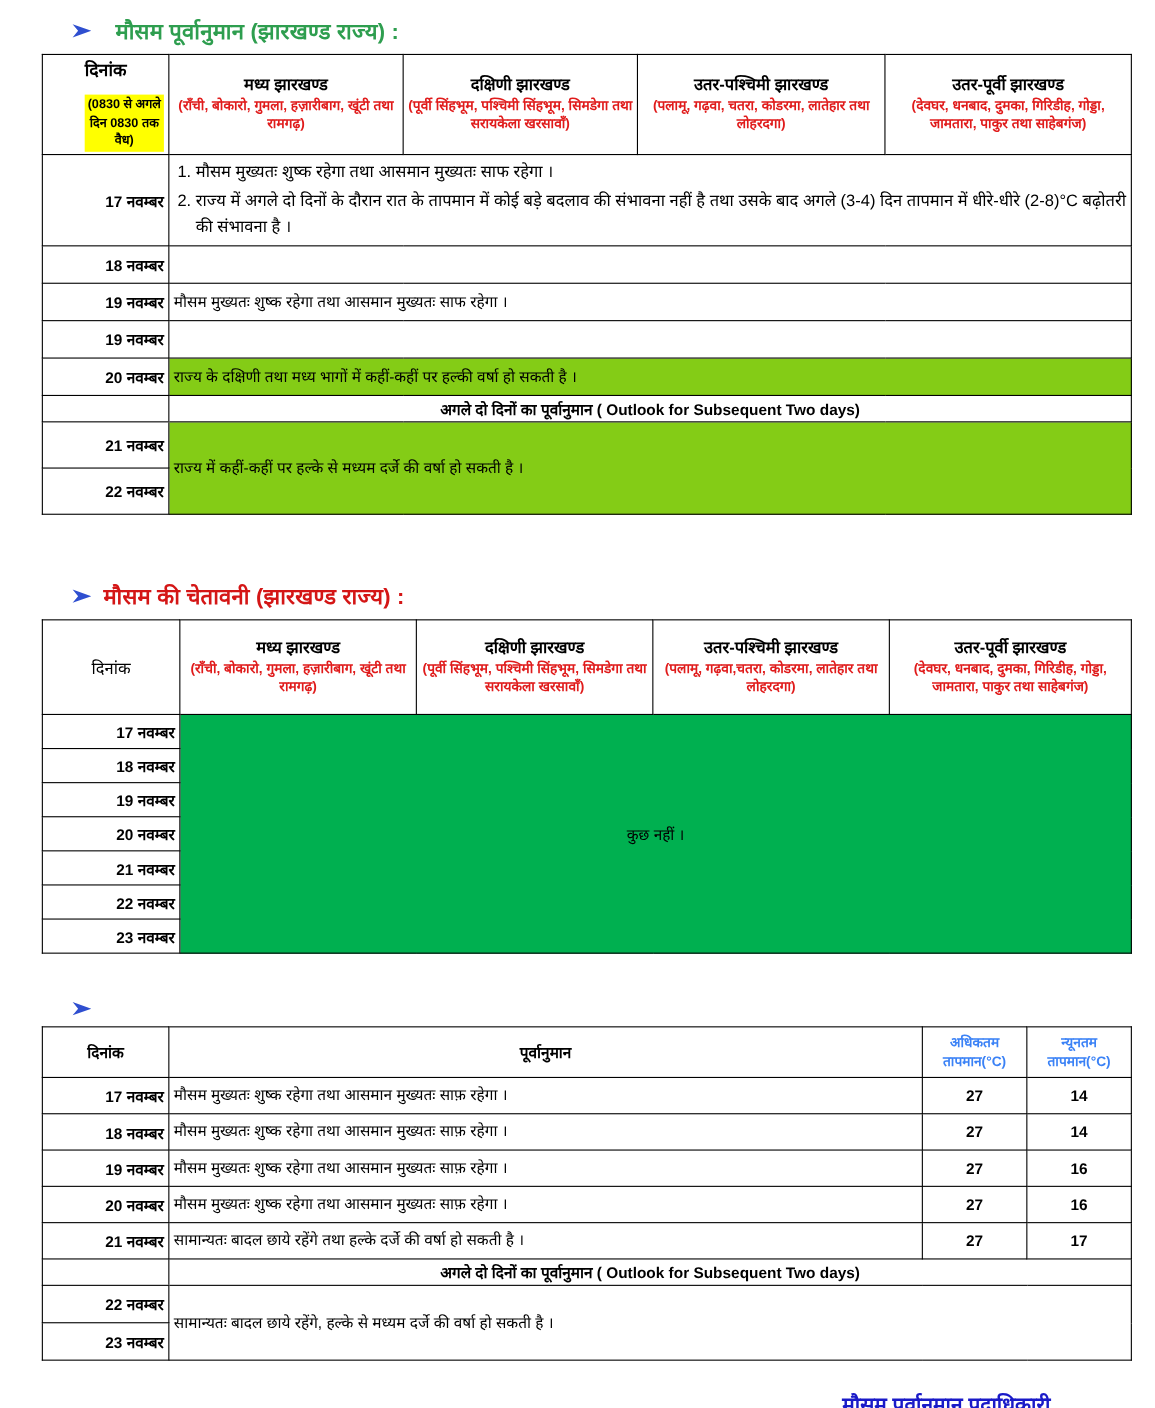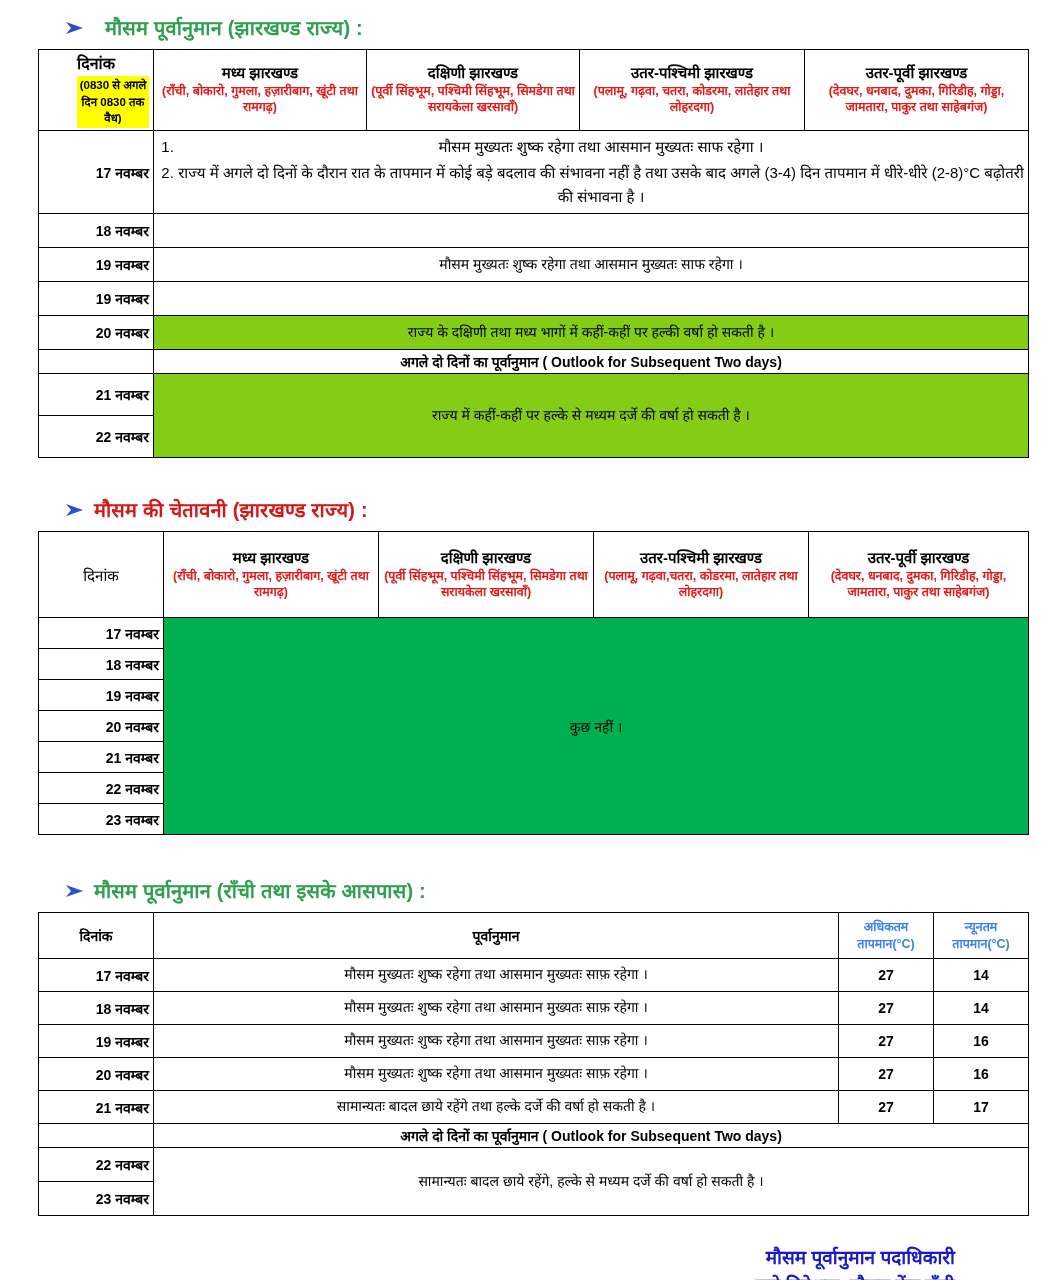--- a/index.html
+++ b/index.html
@@ -57,21 +57,21 @@
     background: #ffff00;
     font-size: 11.5px; font-weight: bold; color: #000;
     line-height: 1.45; padding: 1px 2px; text-align: center;
   }
   td.date-cell {
     text-align: right; font-size: 15px; font-weight: bold;
     color: #1a1ac8; white-space: nowrap;
   }
   td.body-text {
     font-size: 15px; color: #000; line-height: 1.55;
-    padding: 5px 8px; text-align: center;
+    padding: 5px 8px; text-align: left;
   }
   td.body-text.small { font-size: 14px; }
   ol.fc-list { margin: 0; padding: 0 0 0 20px; }
   ol.fc-list li { margin: 2px 0; line-height: 1.6; font-size: 15px; }
 
   .green-light { background: #84cc16; }
   .green-dark  { background: #00b050; }
 
   td.outlook {
     text-align: center; color: #1a1ac8;
@@ -121,21 +121,21 @@
       <col style="width:115px">
       <col style="width:213px">
       <col style="width:213px">
       <col style="width:225px">
       <col style="width:224px">
     </colgroup>
     <tbody>
       <tr>
         <td rowspan="1" style="height:70px">
           <div class="dinank-head">दिनांक</div>
-          <div style="text-align:center;margin-top:2px;padding-left:34px;">
+          <div style="text-align:center;margin-top:12px;padding-left:34px;">
             <span class="dinank-sub">(0830 से अगले दिन 0830 तक वैध)</span>
           </div>
         </td>
         <td>
           <div class="zone-name">मध्य झारखण्ड</div>
           <div class="zone-districts">(राँची, बोकारो, गुमला, हज़ारीबाग, खूंटी तथा रामगढ़)</div>
         </td>
         <td>
           <div class="zone-name">दक्षिणी झारखण्ड</div>
           <div class="zone-districts">(पूर्वी सिंहभूम, पश्चिमी सिंहभूम, सिमडेगा तथा सरायकेला खरसावाँ)</div>
@@ -188,21 +188,21 @@
       <tr>
         <td class="date-cell sp-b">21 नवम्बर</td>
         <td class="body-text green-light" colspan="4" rowspan="2">राज्य में कहीं-कहीं पर हल्के से मध्यम दर्जे की वर्षा हो सकती है ।</td>
       </tr>
       <tr>
         <td class="date-cell sp-b">22 नवम्बर</td>
       </tr>
     </tbody>
   </table>
 
-  <div class="section-head" style="margin-top:38px;">
+  <div class="section-head" style="margin-top:60px;">
     <svg class="arrow-icon" viewBox="0 0 22 16">
       <path d="M2 2 L19 8 L2 14 L7 8 Z" fill="#2f4fd0"></path>
     </svg>
     <span class="head-text head-red">मौसम की चेतावनी (झारखण्ड राज्य) :</span>
   </div>
 
   <table class="wx" style="margin-top:8px;">
     <colgroup>
       <col style="width:125px">
       <col style="width:215px">
@@ -255,21 +255,20 @@
       <tr>
         <td class="date-cell" style="height:31px">23 नवम्बर</td>
       </tr>
     </tbody>
   </table>
 
   <div class="section-head" style="margin-top:42px;">
     <svg class="arrow-icon" viewBox="0 0 22 16">
       <path d="M2 2 L19 8 L2 14 L7 8 Z" fill="#2f4fd0"></path>
     </svg>
-    <span class="head-text head-green">मौसम पूर्वानुमान (राँची तथा इसके आसपास)  :</span>
   </div>
 
   <table class="wx" style="margin-top:8px;">
     <colgroup>
       <col style="width:115px">
       <col style="width:685px">
       <col style="width:95px">
       <col style="width:95px">
     </colgroup>
     <tbody>

